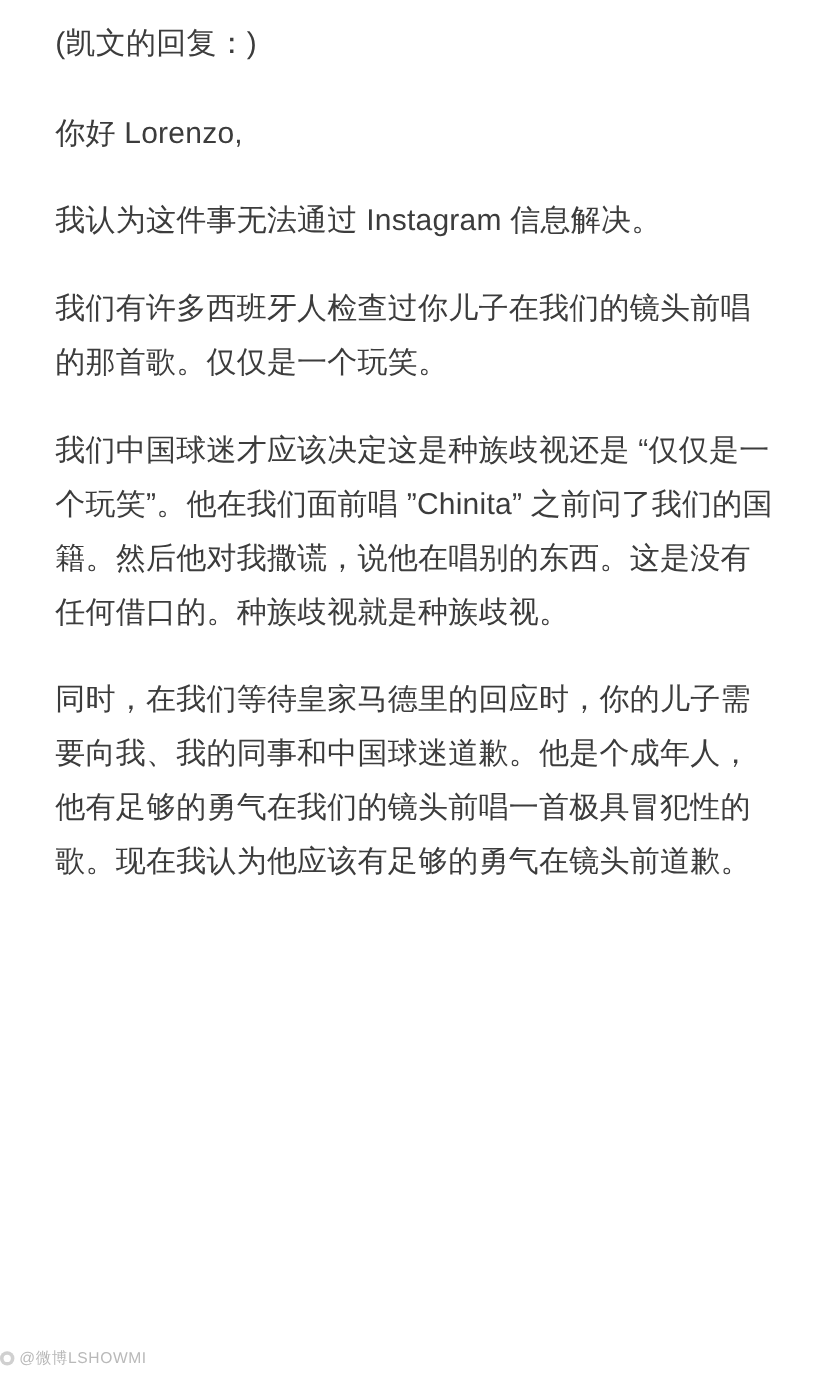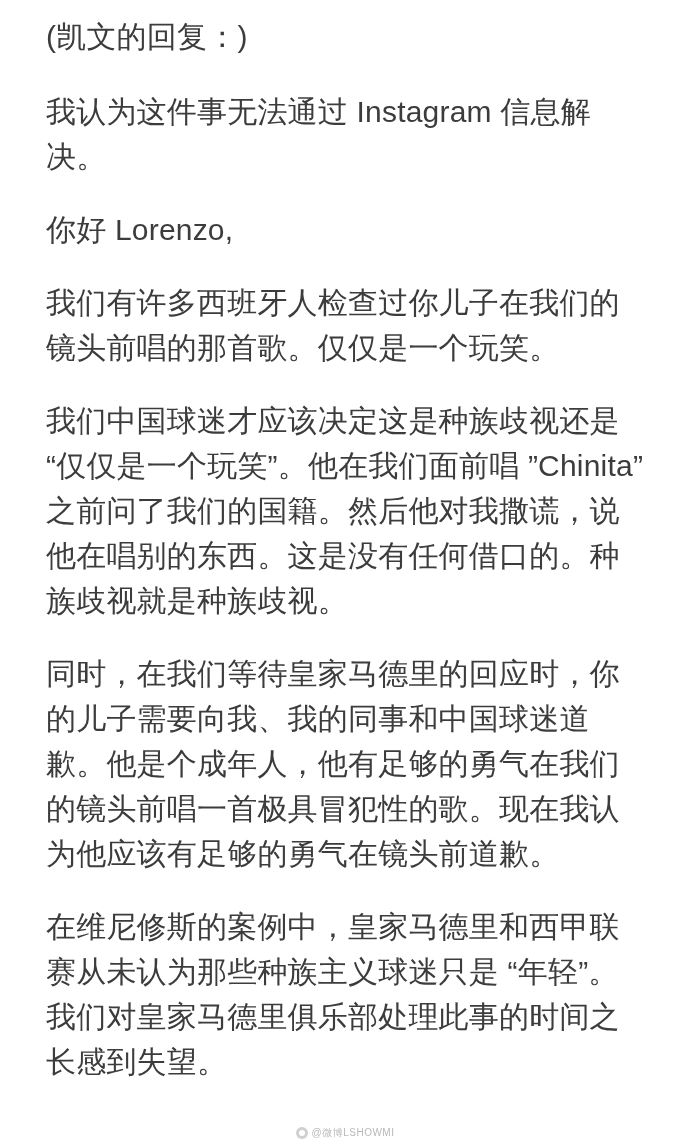--- a/index.html
+++ b/index.html
@@ -17,38 +17,38 @@
   .page {
     box-sizing: border-box;
     width: 690px;
     height: 1147px;
     padding: 14px 46px 0 46px;
     position: relative;
     background: #ffffff;
   }
   .para {
     color: #3c3c3c;
-    font-size: 30px;
+    font-size: 25px;
     line-height: 45px;
     letter-spacing: 0.2px;
     margin: 0 0 28px 0;
     text-align: left;
     word-break: break-word;
   }
   .para.first {
     margin-bottom: 30px;
   }
   .watermark {
     position: absolute;
     left: 0;
     right: 0;
     bottom: 6px;
-    text-align: center;
+    text-align: left;
     color: #b9b9b9;
-    font-size: 10px;
+    font-size: 13px;
     letter-spacing: 0.5px;
   }
   .wm-inner {
     display: inline-flex;
     align-items: center;
     gap: 4px;
   }
   .wm-icon {
     display: inline-block;
     width: 12px;
@@ -66,26 +66,25 @@
     height: 6px;
     border-radius: 50%;
     background: #ffffff;
   }
 </style>
 </head>
 <body>
 
 <div class="page">
   <p class="para first">(凯文的回复：)</p>
+  <p class="para">你好 Lorenzo,</p>
   <p class="para">我认为这件事无法通过 Instagram 信息解决。</p>
-  <p class="para">你好 Lorenzo,</p>
   <p class="para">我们有许多西班牙人检查过你儿子在我们的镜头前唱的那首歌。仅仅是一个玩笑。</p>
   <p class="para">我们中国球迷才应该决定这是种族歧视还是 “仅仅是一个玩笑”。他在我们面前唱 ”Chinita” 之前问了我们的国籍。然后他对我撒谎，说他在唱别的东西。这是没有任何借口的。种族歧视就是种族歧视。</p>
   <p class="para">同时，在我们等待皇家马德里的回应时，你的儿子需要向我、我的同事和中国球迷道歉。他是个成年人，他有足够的勇气在我们的镜头前唱一首极具冒犯性的歌。现在我认为他应该有足够的勇气在镜头前道歉。</p>
-  <p class="para">在维尼修斯的案例中，皇家马德里和西甲联赛从未认为那些种族主义球迷只是 “年轻”。我们对皇家马德里俱乐部处理此事的时间之长感到失望。</p>
 
   <div class="watermark">
     <span class="wm-inner">
       <span class="wm-icon"></span>
       <span>@微博LSHOWMI</span>
     </span>
   </div>
 </div>
 
 </body></html>

